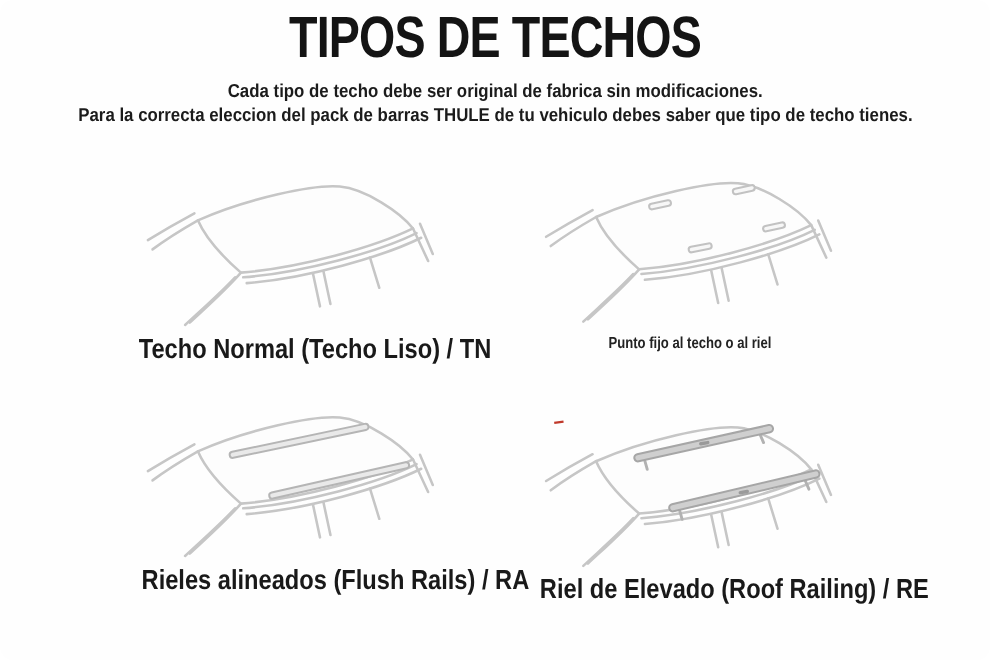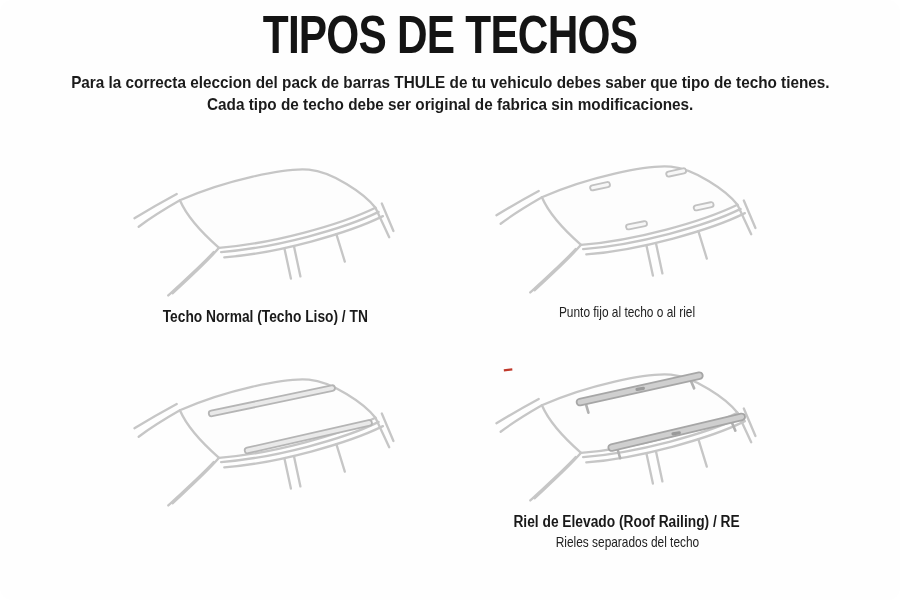--- a/index.html
+++ b/index.html
@@ -30,24 +30,24 @@
     position: absolute; top: 72px; left: 0; width: 900px;
     text-align: center;
     font-size: 17px; line-height: 22px; font-weight: bold; color: #1b1b1b;
   }
 
   .cell { position: absolute; width: 330px; text-align: center; }
   .cell svg { display: block; margin: 0 auto; }
   .cell-tn { left: 100px; top: 158px; }
   .cell-pf { left: 462px; top: 155px; }
   .cell-ra { left: 100px; top: 368px; }
-  .cell-re { left: 462px; top: 363px; }
+  .cell-re { left: 462px; top: 377px; }
 
-  .label { font-size: 16px; font-weight: bold; line-height: 22px; color: #191919; margin-top: 0; }
-  .sub   { font-size: 14.5px; font-weight: normal; line-height: 17px; color: #222222; margin-top: 1px; }
+  .label { font-size: 25px; font-weight: bold; line-height: 22px; color: #191919; margin-top: 0; }
+  .sub   { font-size: 14.5px; font-weight: bold; line-height: 17px; color: #222222; margin-top: 1px; }
   .sub:empty { display: none; }
 
   .defs-holder { position: absolute; width: 0; height: 0; overflow: hidden; }
 </style>
 </head>
 <body>
 
 <div class="poster">
 
   <svg class="defs-holder" aria-hidden="true">
@@ -67,22 +67,22 @@
         <path d="M 243 43 L 254 69"></path>
       </g>
     </defs>
   </svg>
 
   <div class="title">
     <span class="cx" style="--sx:0.8">TIPOS DE TECHOS</span>
   </div>
 
   <div class="intro">
+    <div><span class="cx" style="--sx:0.9">Cada tipo de techo debe ser original de fabrica sin modificaciones.</span></div>
     <div><span class="cx" style="--sx:0.9">Para la correcta eleccion del pack de barras THULE de tu vehiculo debes saber que tipo de techo tienes.</span></div>
-    <div><span class="cx" style="--sx:0.9">Cada tipo de techo debe ser original de fabrica sin modificaciones.</span></div>
   </div>
 
   <div class="cell cell-tn">
     <svg width="300" height="148" viewBox="0 0 265 140">
       <use href="#roofBase"></use>
     </svg>
     <div class="label">
       <span class="cx" style="--sx:0.86">Techo Normal (Techo Liso) / TN</span>
     </div>
 
@@ -110,20 +110,23 @@
   <div class="cell cell-ra">
     <svg width="300" height="148" viewBox="0 0 265 140">
       <use href="#roofBase"></use>
       <g stroke-linecap="round">
         <line x1="82" y1="43" x2="196" y2="19" stroke="#b5b5b5" stroke-width="7"></line>
         <line x1="82" y1="43" x2="196" y2="19" stroke="#e9e9e9" stroke-width="3.6"></line>
         <line x1="116" y1="78" x2="231" y2="52" stroke="#b5b5b5" stroke-width="7"></line>
         <line x1="116" y1="78" x2="231" y2="52" stroke="#e9e9e9" stroke-width="3.6"></line>
       </g>
     </svg>
+    <div class="label">
+      <span class="cx" style="--sx:0.86">Rieles alineados (Flush Rails) / RA</span>
+    </div>
   </div>
 
   <div class="cell cell-re">
     <svg width="300" height="148" viewBox="0 0 265 140">
       <use href="#roofBase"></use>
       <g>
         <g stroke="#b2b2b2" stroke-width="2.5" stroke-linecap="round">
           <line x1="94" y1="40" x2="96" y2="47"></line>
           <line x1="193" y1="17" x2="196" y2="24"></line>
           <line x1="124" y1="83" x2="126" y2="90"></line>
@@ -136,18 +139,15 @@
           <line x1="118" y1="80" x2="241" y2="51" stroke="#cfcfcf" stroke-width="4.5"></line>
           <line x1="142" y1="25" x2="148" y2="24" stroke="#9a9a9a" stroke-width="3"></line>
           <line x1="176" y1="67" x2="182" y2="66" stroke="#9a9a9a" stroke-width="3"></line>
         </g>
         <line x1="16" y1="7" x2="24" y2="6" stroke="#c0392b" stroke-width="2"></line>
       </g>
     </svg>
     <div class="label">
       <span class="cx" style="--sx:0.86">Riel de Elevado (Roof Railing) / RE</span>
     </div>
-    <div class="sub">
-      <span class="cx" style="--sx:0.82">Rieles separados del techo</span>
-    </div>
   </div>
 
 </div>
 
 </body></html>

